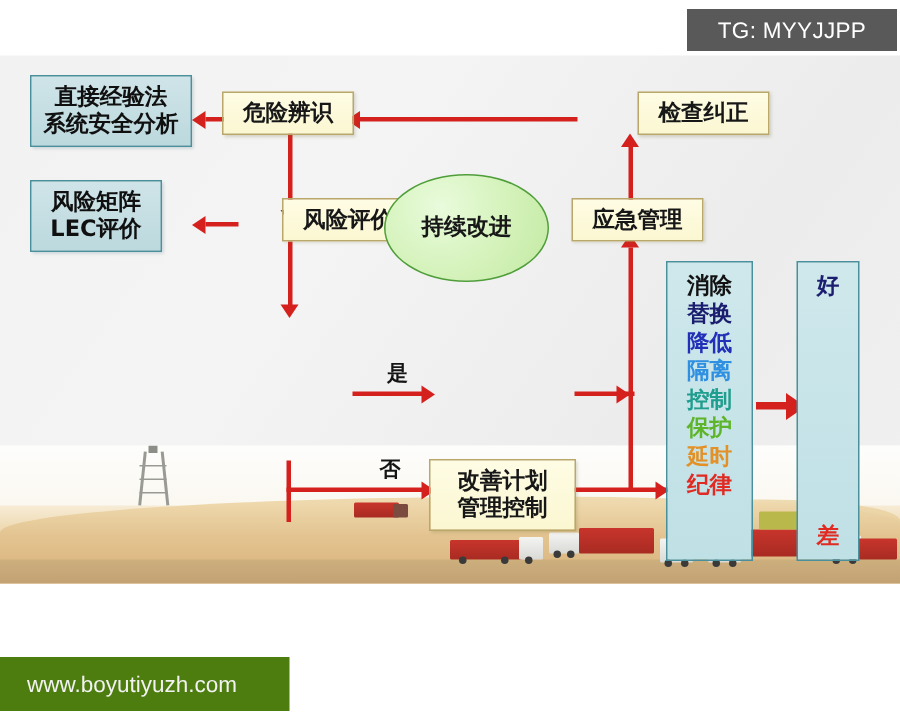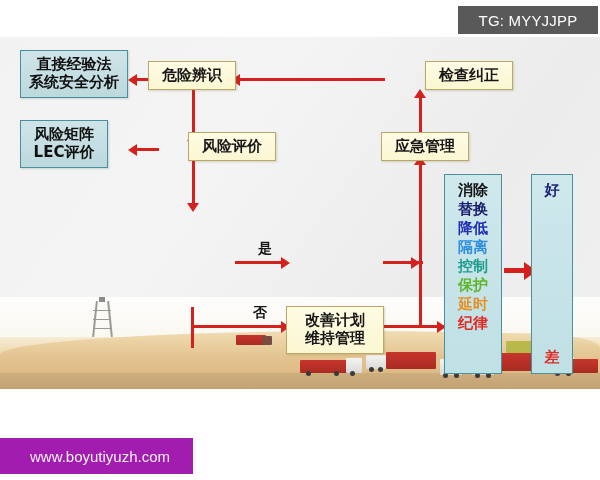--- a/index.html
+++ b/index.html
@@ -56,22 +56,22 @@
   .truck{position:absolute;bottom:14px;border-radius:1px;}
   .t-red{background:linear-gradient(180deg,#c8352c 0%,#a82b22 100%);}
   .t-white{background:linear-gradient(180deg,#f4f4f2 0%,#d9d9d6 100%);}
   .t-dark{background:#7a4b3e;}
   .t-olive{background:#b9b84a;}
   .wheel{position:absolute;bottom:-3px;width:5px;height:5px;border-radius:50%;background:#3a3a3a;}
 
   
   .url-watermark{
     position:absolute;left:0;top:438px;width:193px;height:36px;
-    background:#a21caf;color:#f2f2f2;
-    display:flex;align-items:center;padding-left:30px;
+    background:#4d7c0f;color:#f2f2f2;
+    display:flex;align-items:center;padding-left:18px;
     font-size:15px;font-family:"Liberation Sans",sans-serif;box-sizing:border-box;
   }
 
   
   .node{position:absolute;box-sizing:border-box;display:flex;
         align-items:center;justify-content:center;text-align:center;
         font-family:"DejaVu Sans","Liberation Sans",sans-serif;
         font-weight:bold;color:#171717;line-height:1.18;}
 
   .n-yellow{
@@ -256,24 +256,25 @@
     <div class="node n-yellow" style="left:148px;top:95px;width:88px;height:29px;margin-left:40px;">风险评价</div>
 
     <div class="node n-yellow" style="left:381px;top:24px;width:88px;height:29px;margin-left:44px;">检查纠正</div>
 
     <div class="node n-yellow" style="left:381px;top:95px;width:88px;height:29px;">应急管理</div>
 
 
     <div class="node n-yellow" style="left:286px;top:269px;width:98px;height:48px;">
       <div>
         <div>改善计划</div>
-        <div>维持管理</div>
-      </div>
-    </div>
-
+        <div>管理控制</div>
+      </div>
+    </div>
+
+    <div class="node n-ellipse" style="left:256px;top:79px;width:110px;height:72px;">持续改进</div>
 
 
     <div class="edge-label" style="left:258px;top:203px;">是</div>
     <div class="edge-label" style="left:253px;top:267px;">否</div>
 
     <div class="node n-panel" style="left:444px;top:137px;width:58px;height:200px;align-items:flex-end;">
       <div class="panel-row c1">消除</div>
       <div class="panel-row c2">替换</div>
       <div class="panel-row c3">降低</div>
       <div class="panel-row c4">隔离</div>

